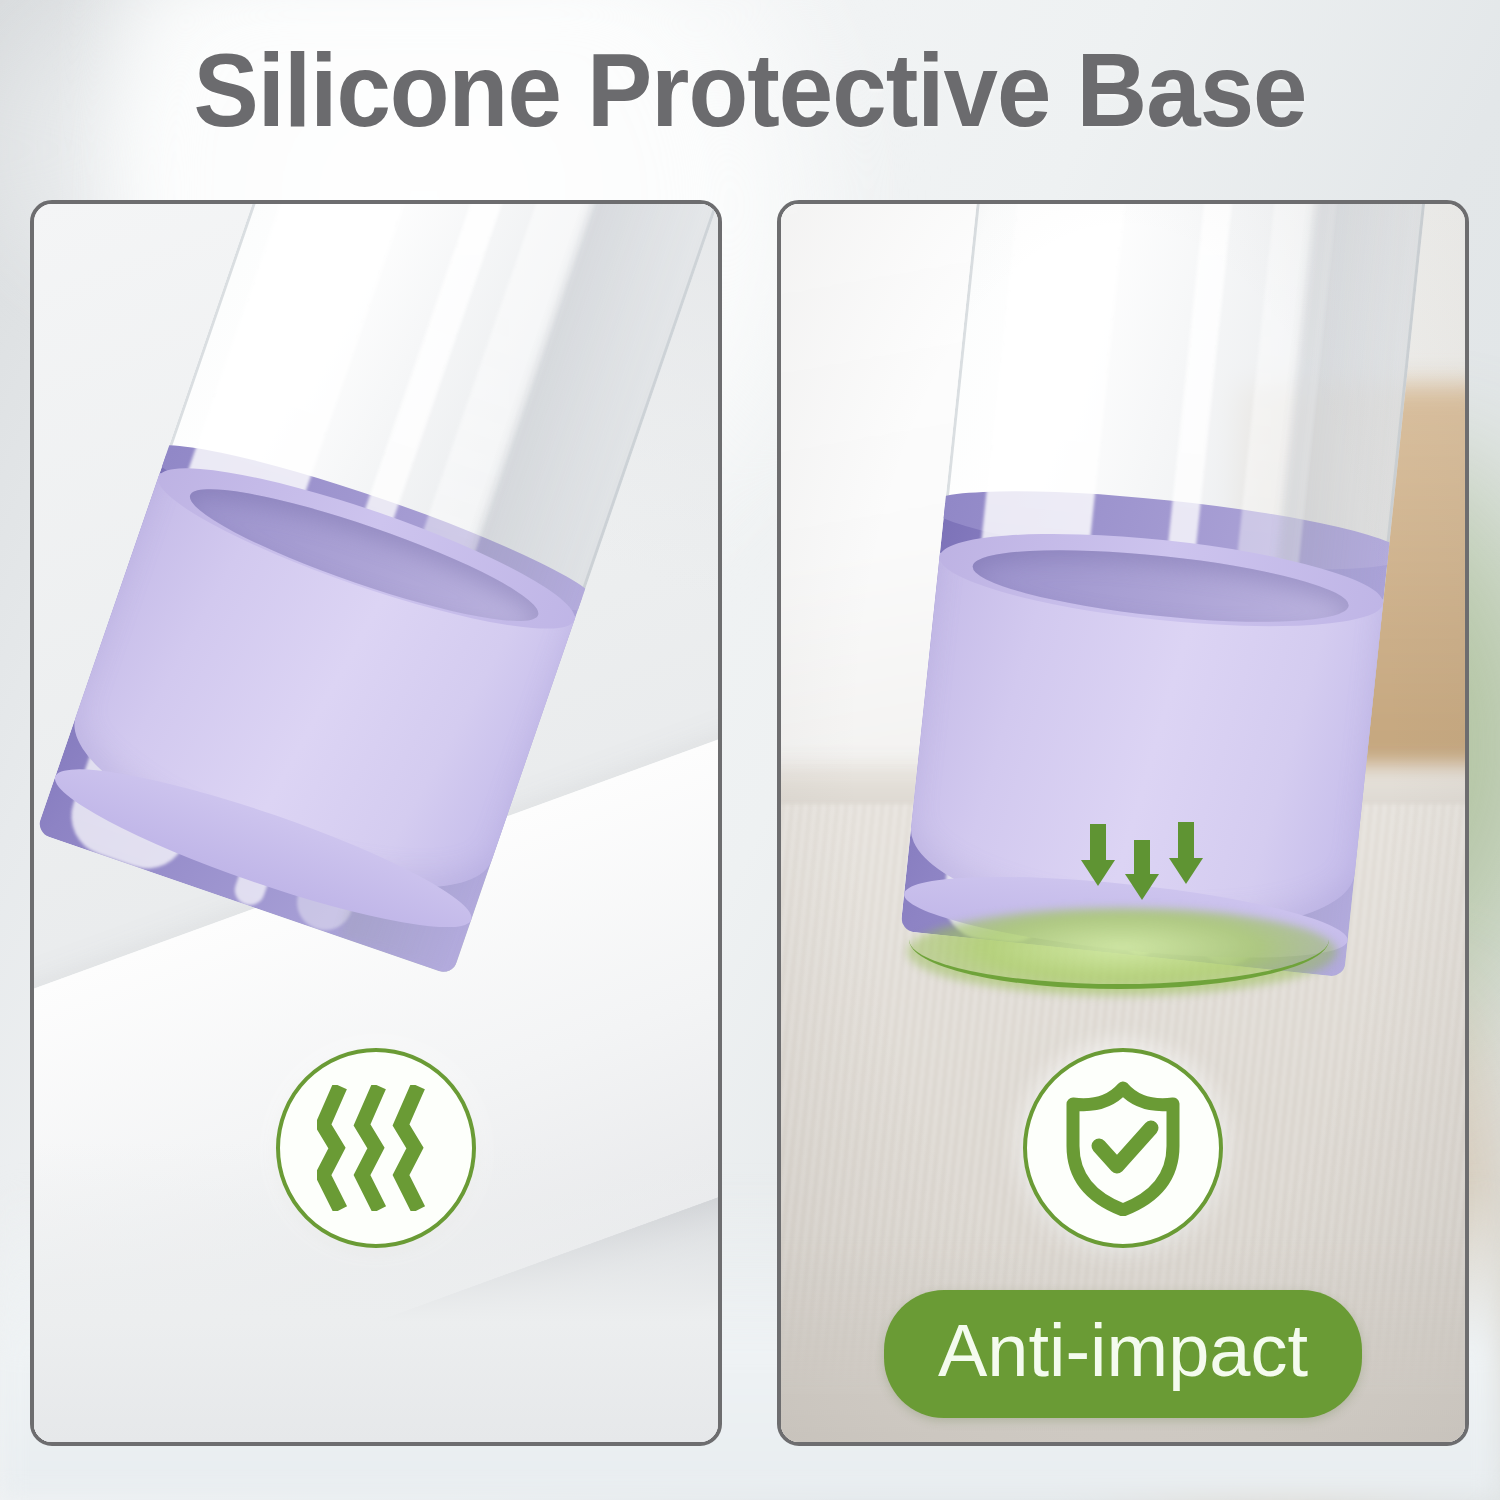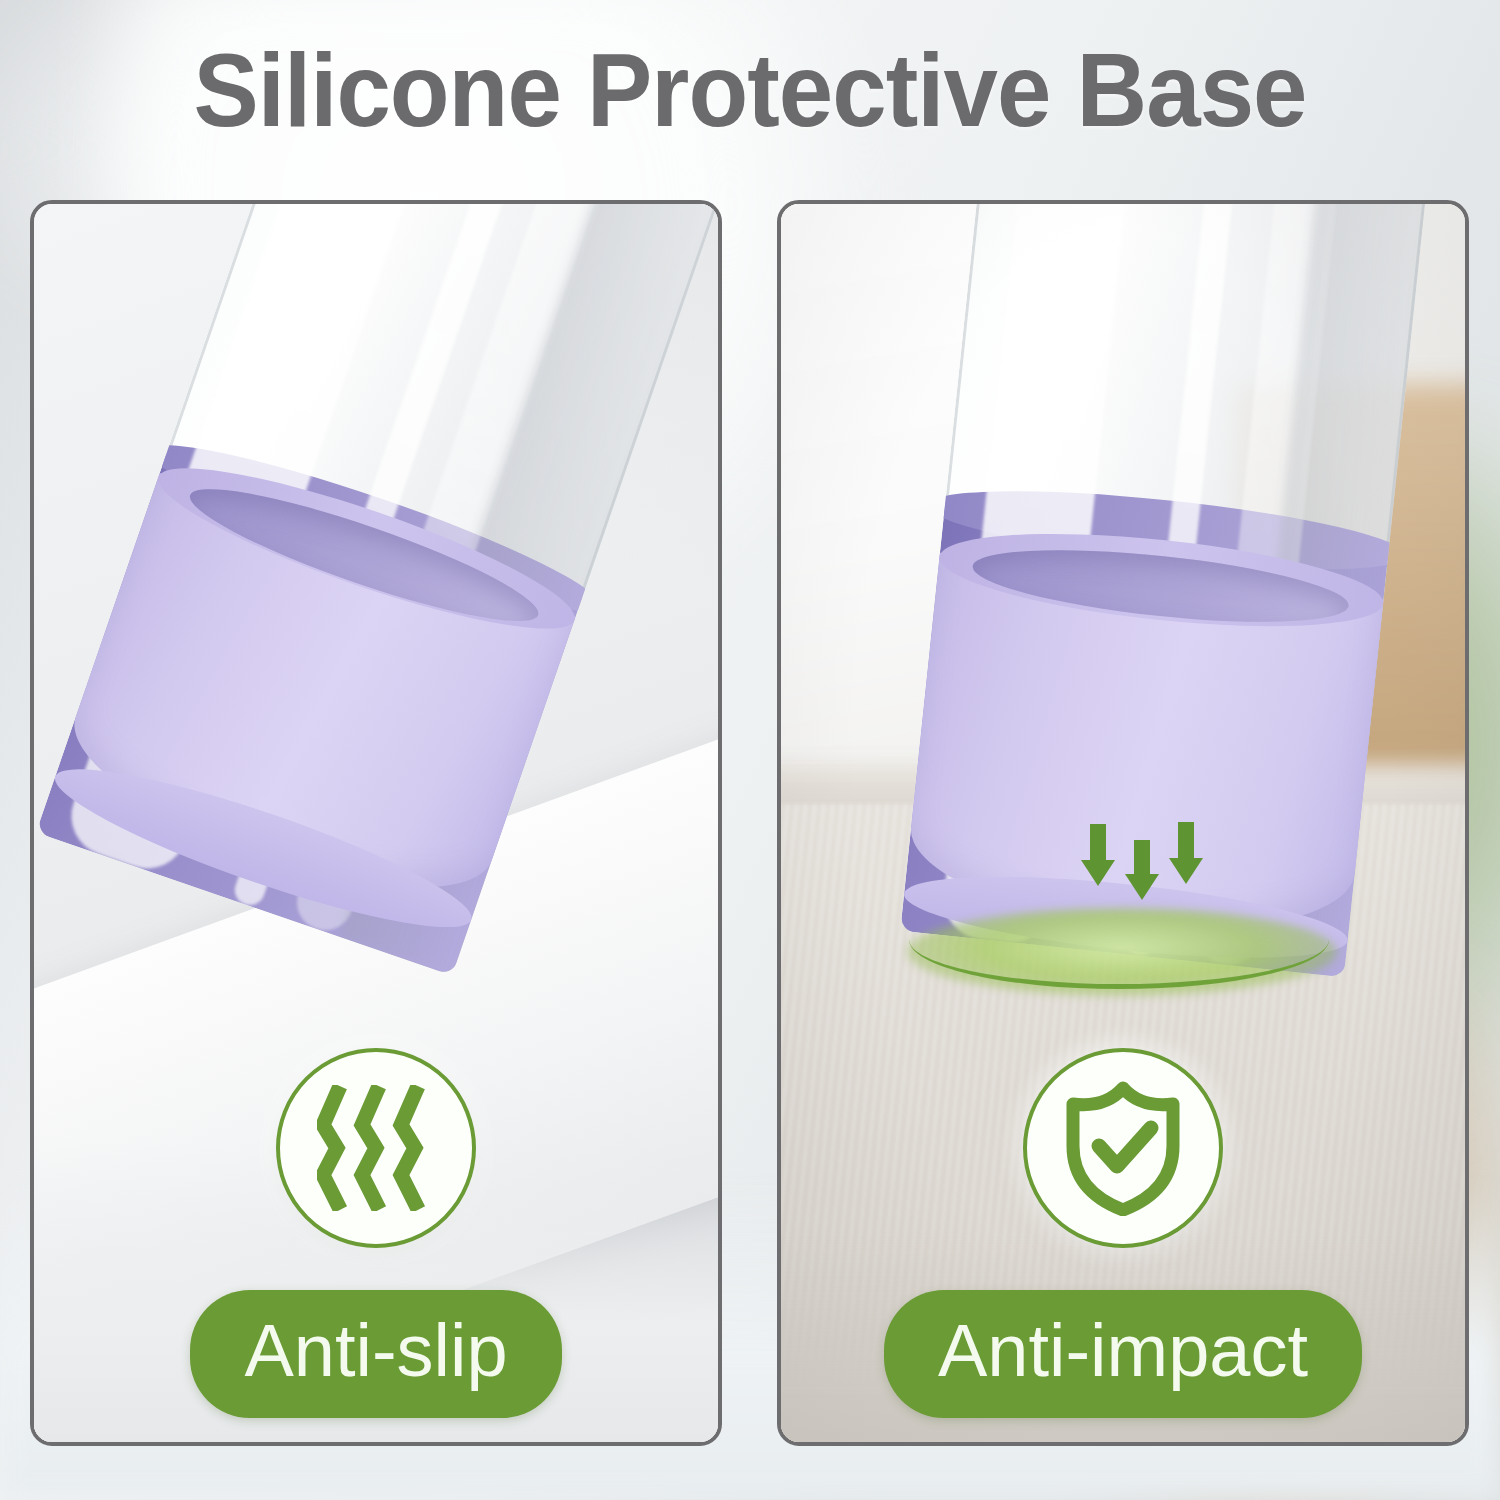--- a/index.html
+++ b/index.html
@@ -269,23 +269,20 @@
       </div>
 
       <div class="feature" style="top:844px;">
         <div class="icon-circle">
           <svg width="118" height="126" viewBox="0 0 118 126" fill="none" stroke="#6a9b35" stroke-width="15" stroke-linecap="square" stroke-linejoin="miter">
             <path d="M20 8 L6 40 L20 63 L6 90 L20 118"></path>
             <path d="M59 8 L45 40 L59 63 L45 90 L59 118"></path>
             <path d="M98 8 L84 40 L98 63 L84 90 L98 118"></path>
           </svg>
         </div>
-        <div style="margin-top:42px;">
-          <span class="pill">Anti-slip</span>
-        </div>
       </div>
     </div>
   </div>
 
   <div class="panel right">
     <div class="pinner">
       <div class="scene-right">
         <div class="r-window"></div>
         <div class="r-wood"></div>
         <div class="r-sill"></div>

